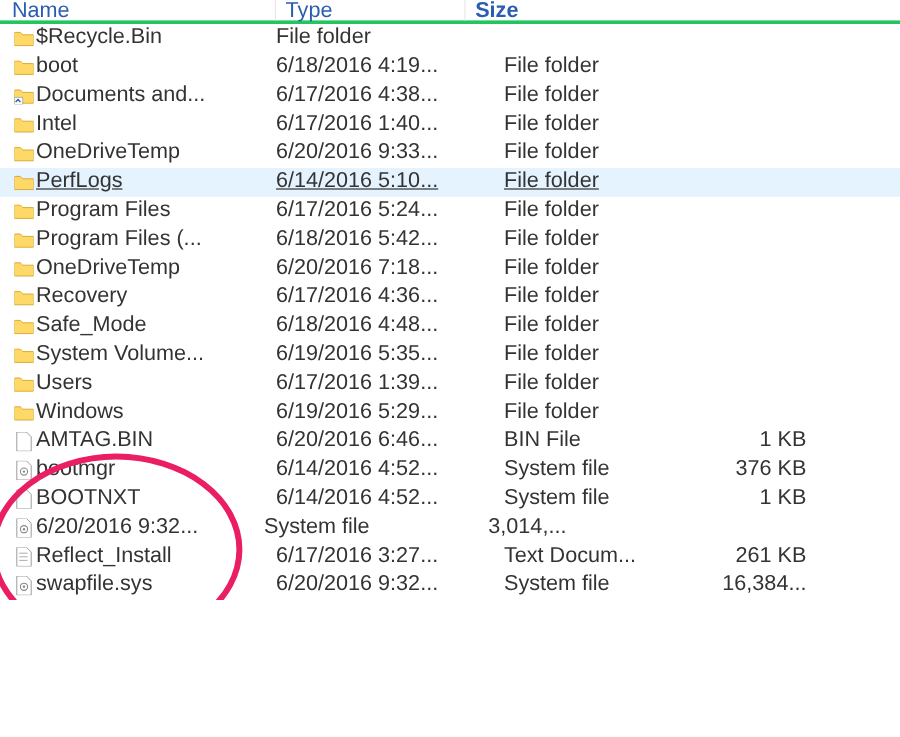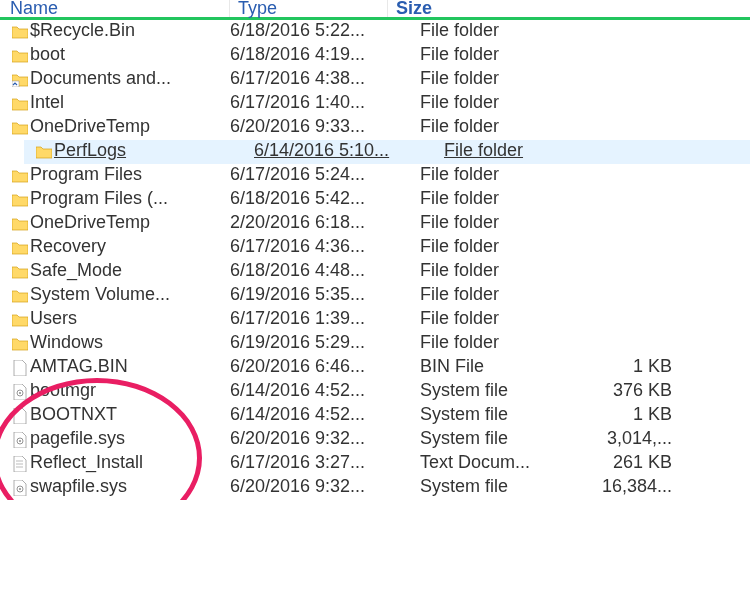--- a/index.html
+++ b/index.html
@@ -33,21 +33,20 @@
     .col-size { width: 120px; border-right: none; font-weight: bold; }
     .file-list { }
     .file-row {
       display: flex;
       height: 24px;
       padding-left: 10px;
     }
     .file-row.selected {
       background: #e5f3ff;
       text-decoration: underline;
-      margin-left: 24px;
     }
     .icon-cell {
       width: 20px;
       height: 24px;
       display: flex;
       align-items: center;
       justify-content: center;
       flex-shrink: 0;
     }
     .name-cell { width: 200px; white-space: nowrap; overflow: hidden; text-overflow: clip; }
@@ -76,21 +75,20 @@
 </div>
 
 <div class="file-list">
     <div class="file-row">
       <span class="icon-cell">
         <svg width="16" height="14" viewBox="0 0 16 14">
           <path d="M0 2 L0 13 L16 13 L16 4 L7 4 L5 2 Z" fill="#ffd968" stroke="#d4a017" stroke-width="0.7"></path>
         </svg>
       </span>
       <span class="name-cell">$Recycle.Bin</span>
-      <span class="date-cell">6/18/2016 5:22...</span>
       <span class="type-cell">File folder</span>
       <span class="size-cell"></span>
     </div>
     <div class="file-row">
       <span class="icon-cell">
         <svg width="16" height="14" viewBox="0 0 16 14">
           <path d="M0 2 L0 13 L16 13 L16 4 L7 4 L5 2 Z" fill="#ffd968" stroke="#d4a017" stroke-width="0.7"></path>
         </svg>
       </span>
       <span class="name-cell">boot</span>
@@ -166,21 +164,21 @@
       <span class="type-cell">File folder</span>
       <span class="size-cell"></span>
     </div>
     <div class="file-row">
       <span class="icon-cell">
         <svg width="16" height="14" viewBox="0 0 16 14">
           <path d="M0 2 L0 13 L16 13 L16 4 L7 4 L5 2 Z" fill="#ffd968" stroke="#d4a017" stroke-width="0.7"></path>
         </svg>
       </span>
       <span class="name-cell">OneDriveTemp</span>
-      <span class="date-cell">2/20/2016 6:18...</span>
+      <span class="date-cell">6/20/2016 7:18...</span>
       <span class="type-cell">File folder</span>
       <span class="size-cell"></span>
     </div>
     <div class="file-row">
       <span class="icon-cell">
         <svg width="16" height="14" viewBox="0 0 16 14">
           <path d="M0 2 L0 13 L16 13 L16 4 L7 4 L5 2 Z" fill="#ffd968" stroke="#d4a017" stroke-width="0.7"></path>
         </svg>
       </span>
       <span class="name-cell">Recovery</span>
@@ -268,21 +266,20 @@
       <span class="size-cell">1 KB</span>
     </div>
     <div class="file-row">
       <span class="icon-cell">
         <svg width="14" height="16" viewBox="0 0 14 16">
           <path d="M1 0 L9 0 L13 4 L13 16 L1 16 Z" fill="#fff" stroke="#999" stroke-width="0.8"></path>
           <circle cx="7" cy="9" r="3" fill="none" stroke="#888" stroke-width="0.9"></circle>
           <circle cx="7" cy="9" r="1" fill="#888"></circle>
         </svg>
       </span>
-      <span class="name-cell">pagefile.sys</span>
       <span class="date-cell">6/20/2016 9:32...</span>
       <span class="type-cell">System file</span>
       <span class="size-cell">3,014,...</span>
     </div>
     <div class="file-row">
       <span class="icon-cell">
         <svg width="14" height="16" viewBox="0 0 14 16">
           <path d="M1 0 L9 0 L13 4 L13 16 L1 16 Z" fill="#fff" stroke="#999" stroke-width="0.8"></path>
           <line x1="3" y1="5" x2="10" y2="5" stroke="#aaa" stroke-width="0.8"></line>
           <line x1="3" y1="8" x2="10" y2="8" stroke="#aaa" stroke-width="0.8"></line>

